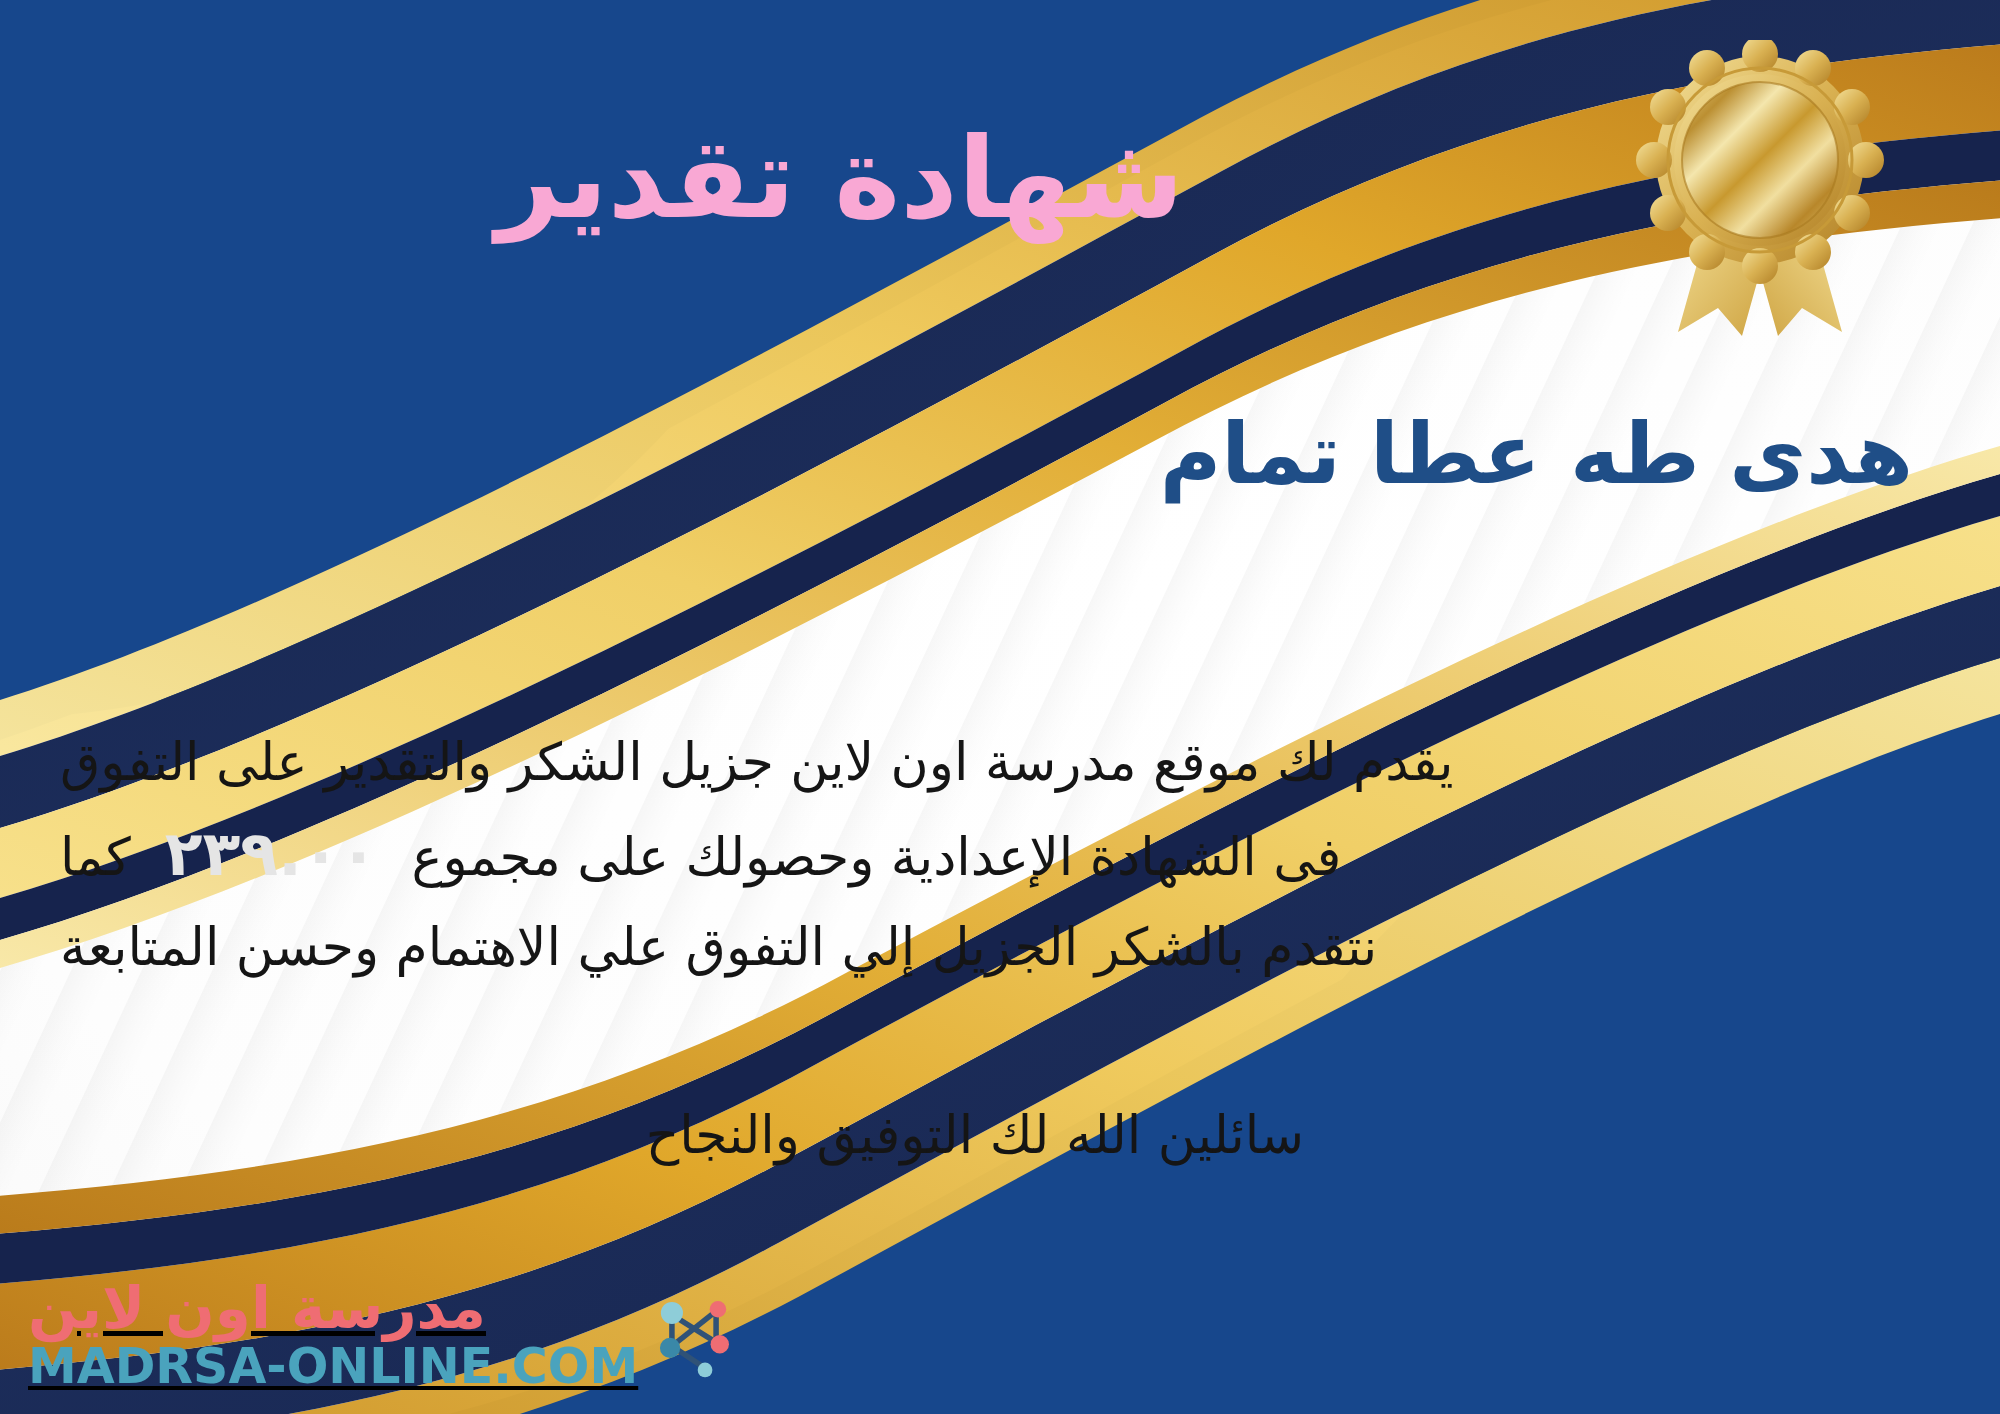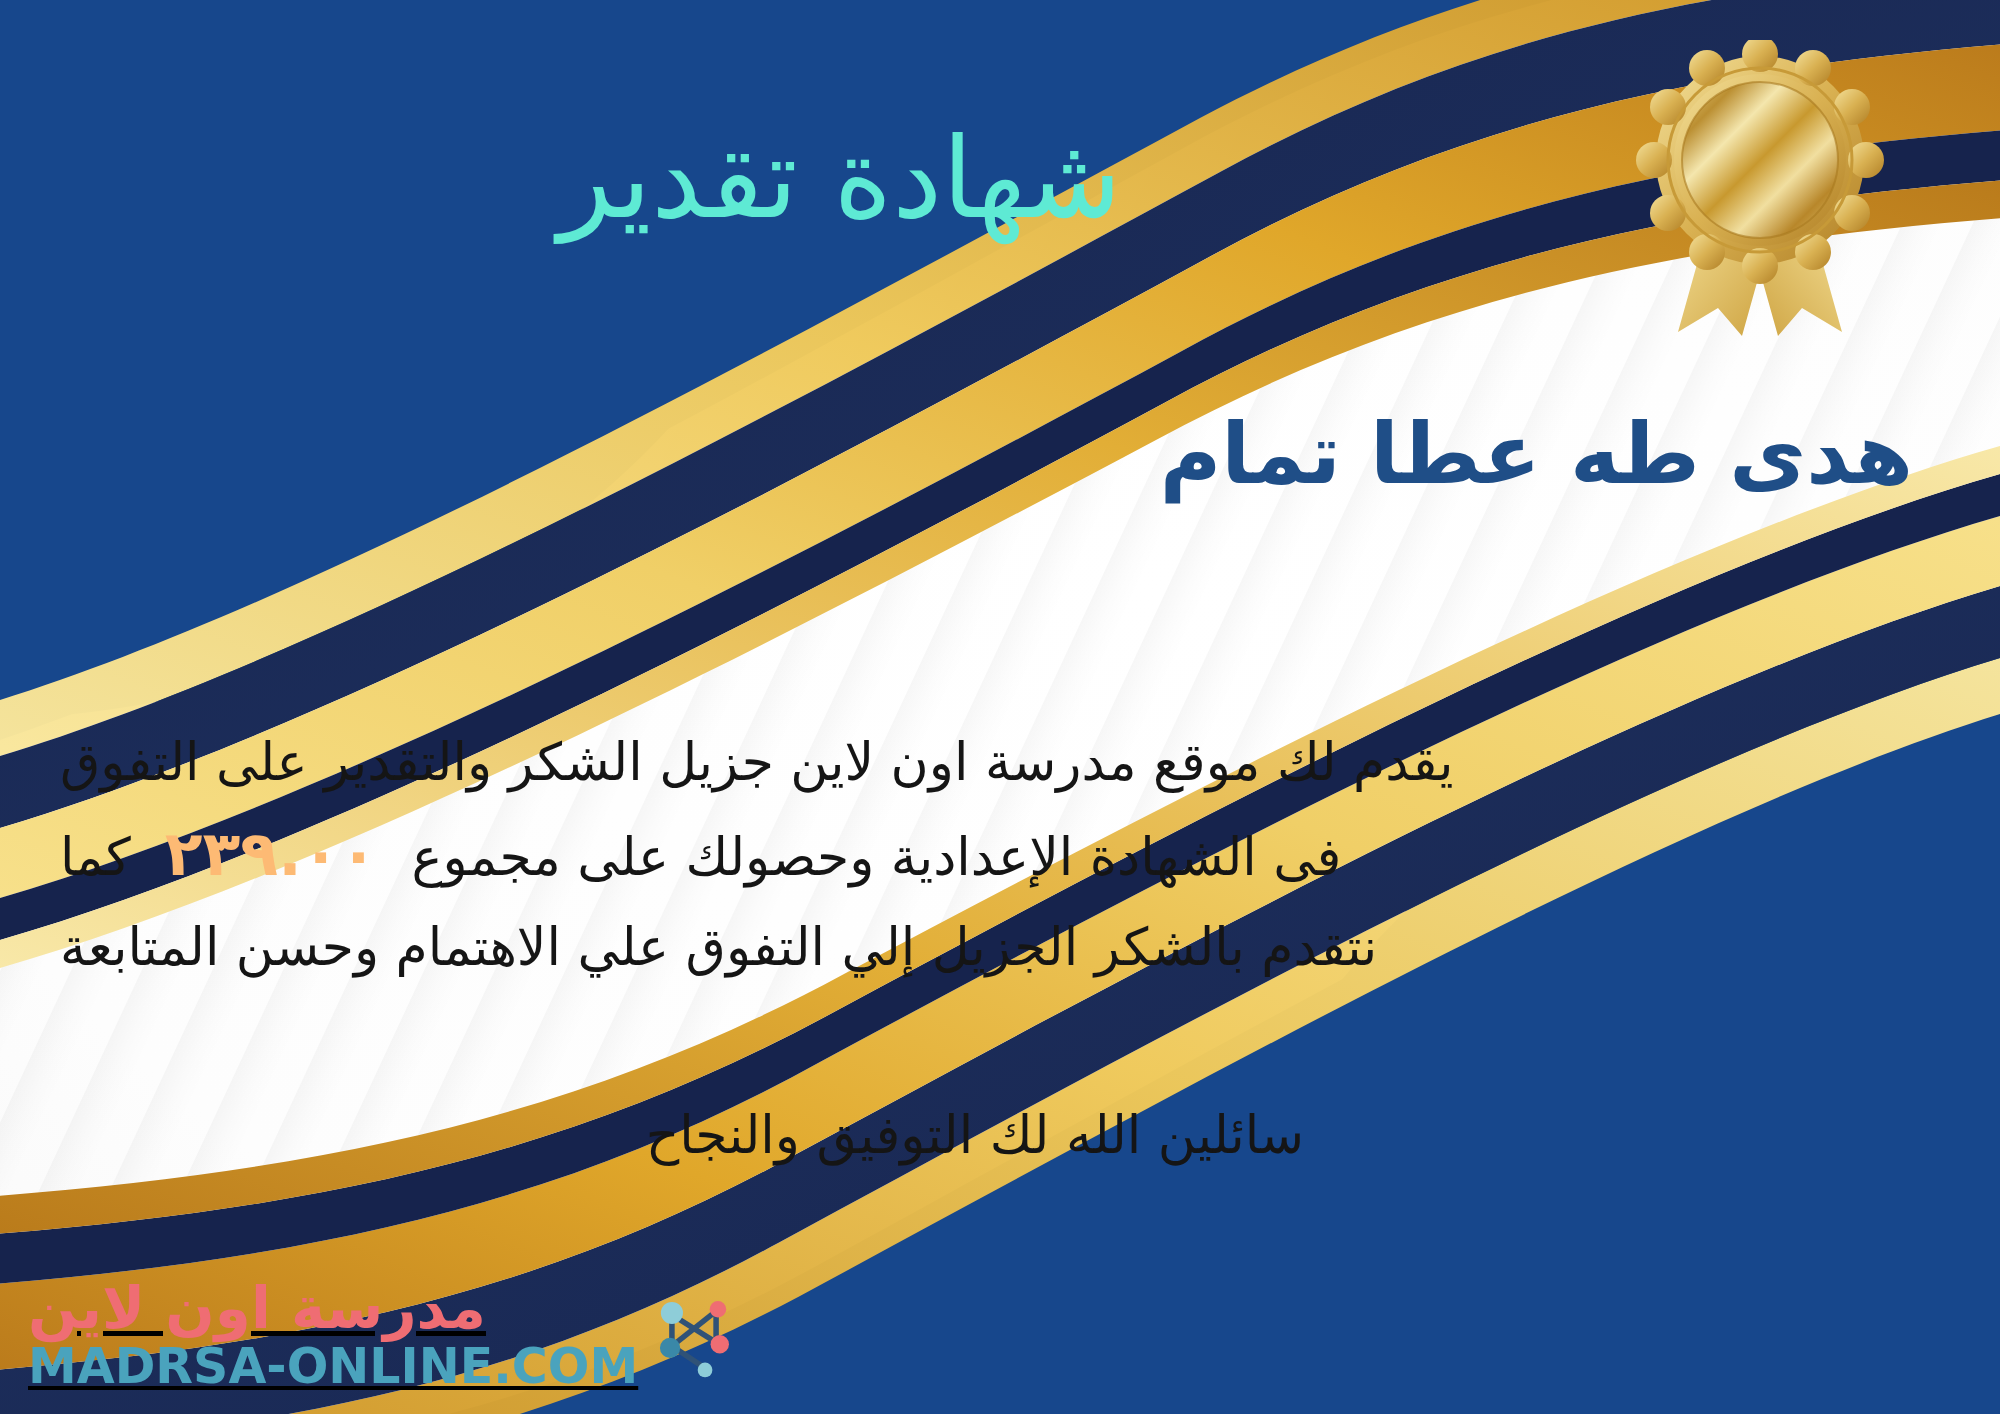--- a/index.html
+++ b/index.html
@@ -58,22 +58,22 @@
     position:absolute;
     left:0;top:0;width:2000px;height:1414px;
     direction:rtl;
   }
   .title{
     position:absolute;
     top:118px;left:0;right:0;
     text-align:center;
     font-size:112px;
     line-height:1.08;
-    font-weight:400;
-    color:#5eead4;
+    font-weight:700;
+    color:#f9a8d4;
     letter-spacing:0px;
     padding-right:320px;
   }
   .name{
     position:absolute;
     top:408px;left:0;right:0;
     text-align:right;
     font-size:84px;
     line-height:1.1;
     font-weight:700;
@@ -83,21 +83,21 @@
   .body{
     position:absolute;
     top:720px;left:60px;right:60px;
     text-align:left;
     font-size:52px;
     line-height:1.62;
     color:#151515;
     font-weight:400;
   }
   .body .score{
-    color:#fdba74;
+    color:#e5e5e5;
     font-weight:700;
     font-size:62px;
     padding:0 34px;
     letter-spacing:1px;
   }
   .body .ln{display:block;white-space:nowrap;}
   .wish{
     position:absolute;
     top:1105px;left:0;right:0;
     text-align:center;

